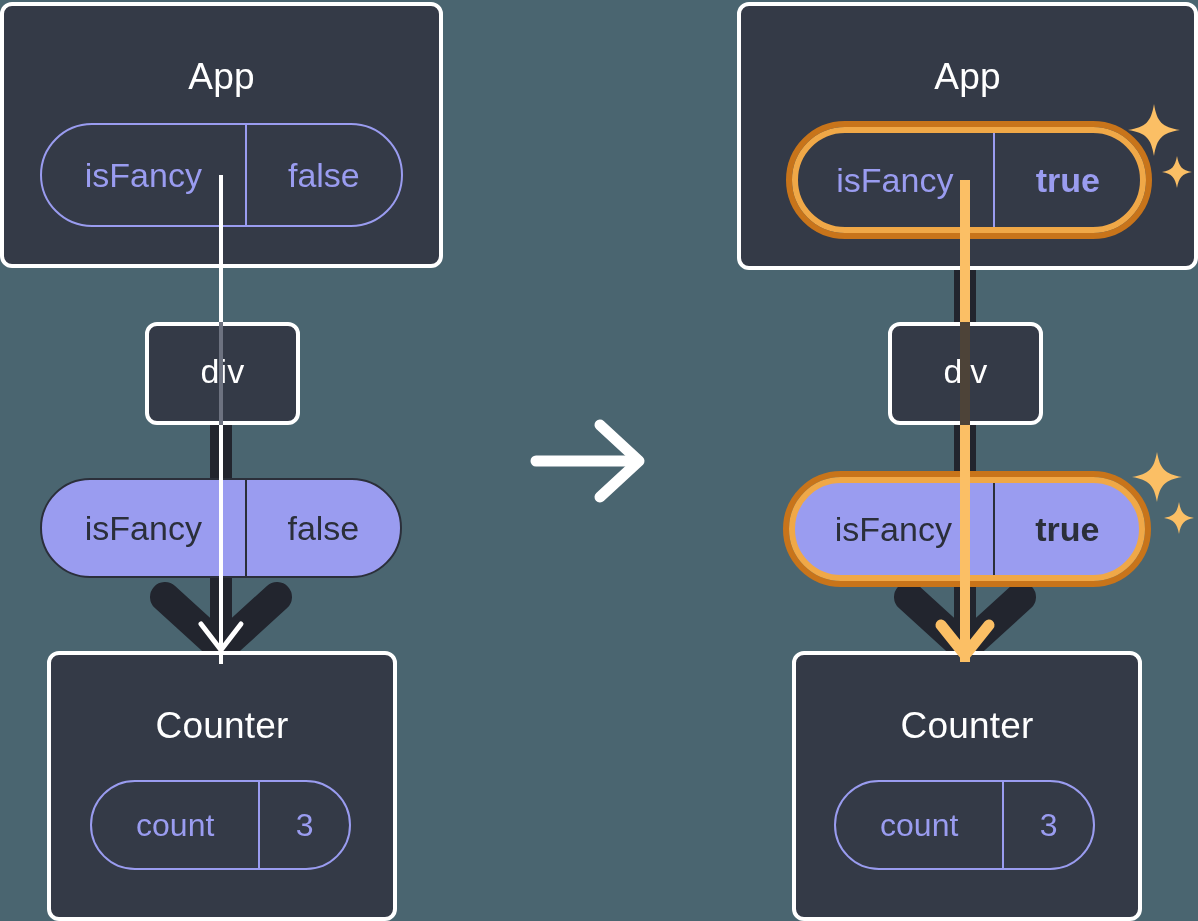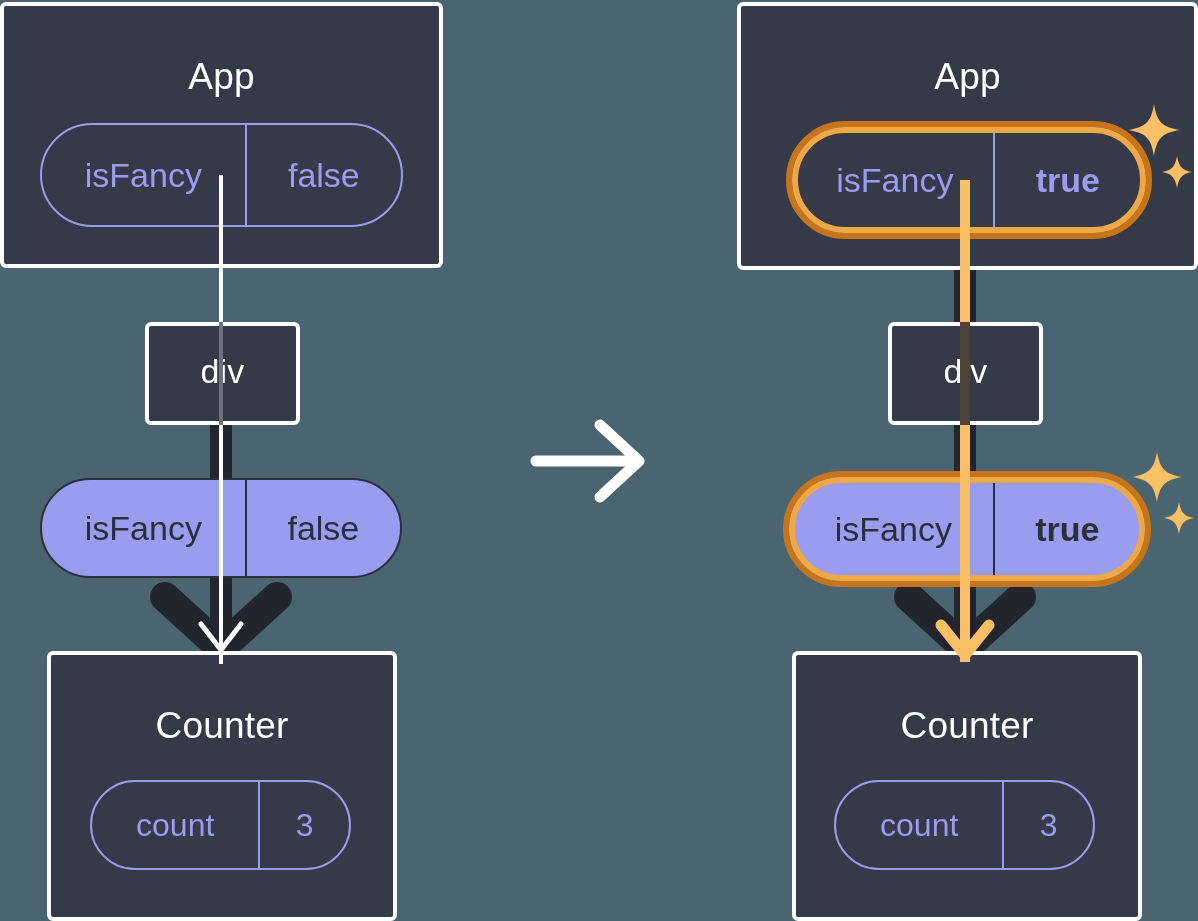--- a/index.html
+++ b/index.html
@@ -24,21 +24,21 @@
     position: absolute;
     left: 0;
     top: 0;
     width: 1198px;
     height: 921px;
   }
   .comp-box {
     position: absolute;
     background: #343a47;
     border: 4px solid #ffffff;
-    border-radius: 6px;
+    border-radius: 12px;
     box-sizing: border-box;
   }
   .box-title {
     position: absolute;
     width: 100%;
     text-align: center;
     color: #ffffff;
     font-size: 37px;
     font-weight: 400;
     letter-spacing: 0.2px;

